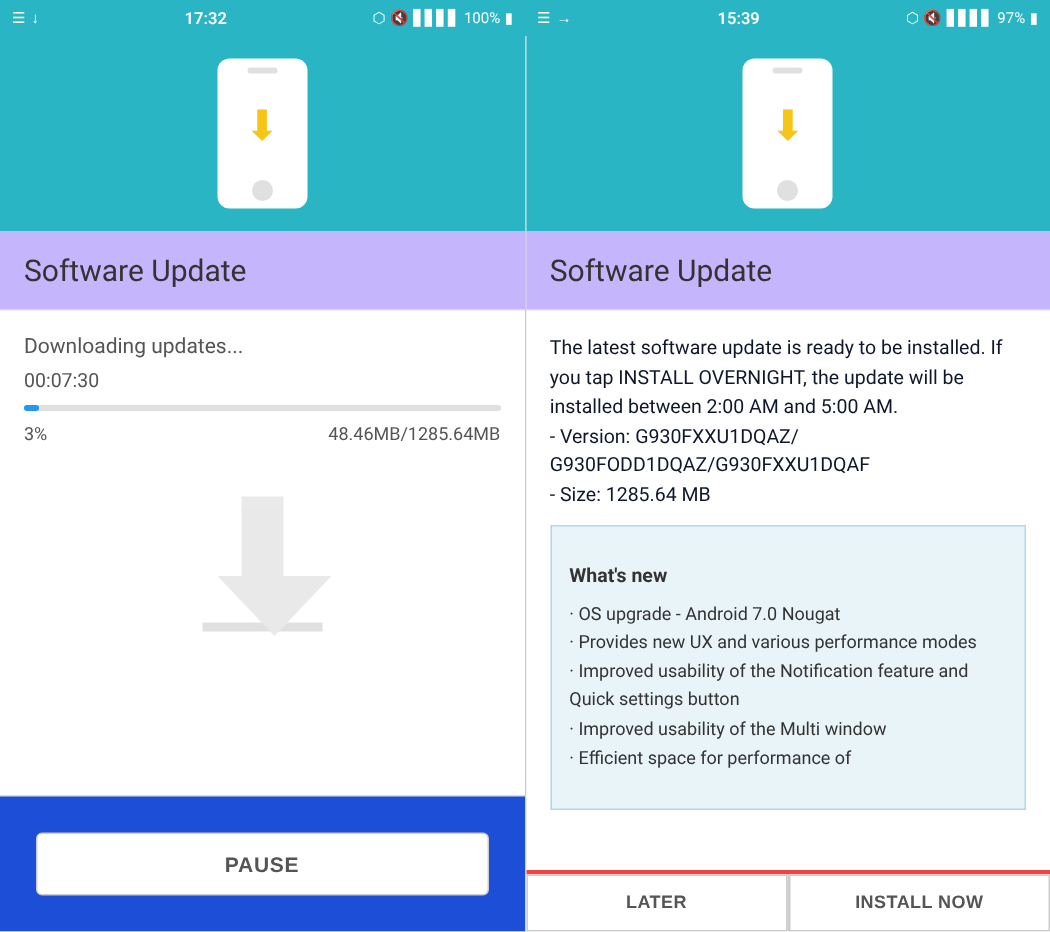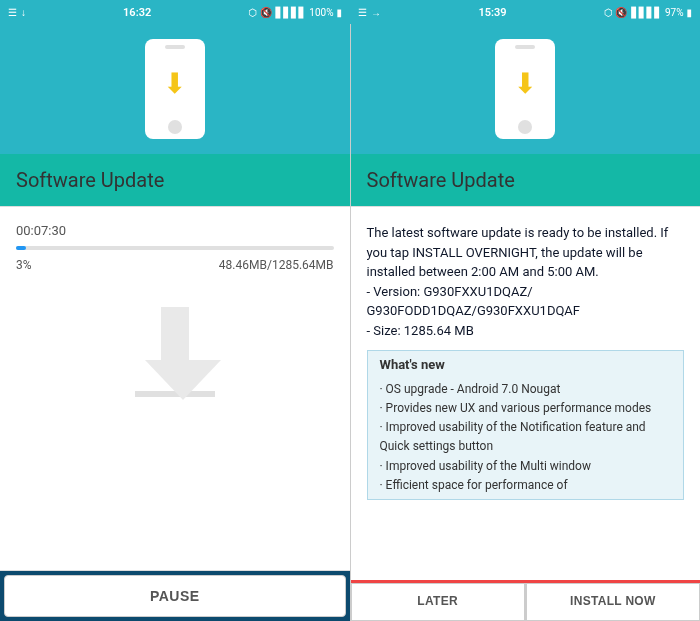--- a/index.html
+++ b/index.html
@@ -72,21 +72,21 @@
     }
     .download-arrow {
       font-size: 28px;
       color: #f5c518;
       line-height: 1;
       margin-top: -10px;
     }
 
     
     .panel-title {
-      background: #14b8a6;
+      background: #c4b5fd;
       padding: 14px 16px;
       font-size: 20px;
       color: #333;
       font-weight: 400;
       border-bottom: 1px solid #ddd;
     }
 
     
     .panel-content {
       flex: 1;
@@ -140,22 +140,22 @@
     }
     .arrow-line {
       width: 80px;
       height: 6px;
       background: #888;
       margin-top: 4px;
     }
 
     
     .panel-footer {
-      padding: 4px;
-      background: #0c4a6e;
+      padding: 24px;
+      background: #1d4ed8;
       border-top: 1px solid #ddd;
     }
     .btn-pause {
       width: 100%;
       padding: 12px;
       background: white;
       border: 1px solid #ccc;
       border-radius: 4px;
       font-size: 14px;
       font-weight: 600;
@@ -167,21 +167,21 @@
     
     .update-description {
       font-size: 13px;
       color: #0f172a;
       line-height: 1.5;
       margin-bottom: 10px;
     }
     .whats-new-box {
       background: #e8f4f8;
       border: 1px solid #b0d8e8;
-      padding: 4px 12px;
+      padding: 24px 12px;
       font-size: 12px;
       color: #333;
       line-height: 1.6;
     }
     .whats-new-title {
       font-weight: 700;
       margin-bottom: 4px;
       font-size: 13px;
     }
 
@@ -214,21 +214,21 @@
     }
   </style>
 </head>
 <body>
 
 <div style="position:absolute;top:0;left:0;width:350px;height:24px;background:#2ab5c5;display:flex;align-items:center;justify-content:space-between;padding:0 8px;z-index:10;">
   <div style="display:flex;gap:4px;align-items:center;font-size:10px;color:white;">
     <span>☰</span>
     <span>↓</span>
   </div>
-  <div style="font-size:11px;color:white;font-weight:600;">16:32</div>
+  <div style="font-size:11px;color:white;font-weight:600;">17:32</div>
   <div style="display:flex;gap:3px;align-items:center;font-size:10px;color:white;">
     <span>⬡</span>
     <span>🔇</span>
     <span>▋▋▋▋</span>
     <span>100%</span>
     <span>▮</span>
   </div>
 </div>
 
 <div style="position:absolute;top:0;left:350px;width:350px;height:24px;background:#2ab5c5;display:flex;align-items:center;justify-content:space-between;padding:0 8px;z-index:10;">
@@ -254,20 +254,21 @@
         <span class="download-arrow">⬇</span>
       </div>
     </div>
   </div>
 
   <div class="panel-title">
     <span>Software Update</span>
   </div>
 
   <div class="panel-content">
+    <div class="downloading-text">Downloading updates...</div>
     <div class="timer-text">00:07:30</div>
     <div class="progress-bar-container">
       <div class="progress-bar-fill" style="width:3%;"></div>
     </div>
     <div class="progress-size">
       <span>3%</span>
       <span>48.46MB/1285.64MB</span>
     </div>
 
     <div class="download-visual">

